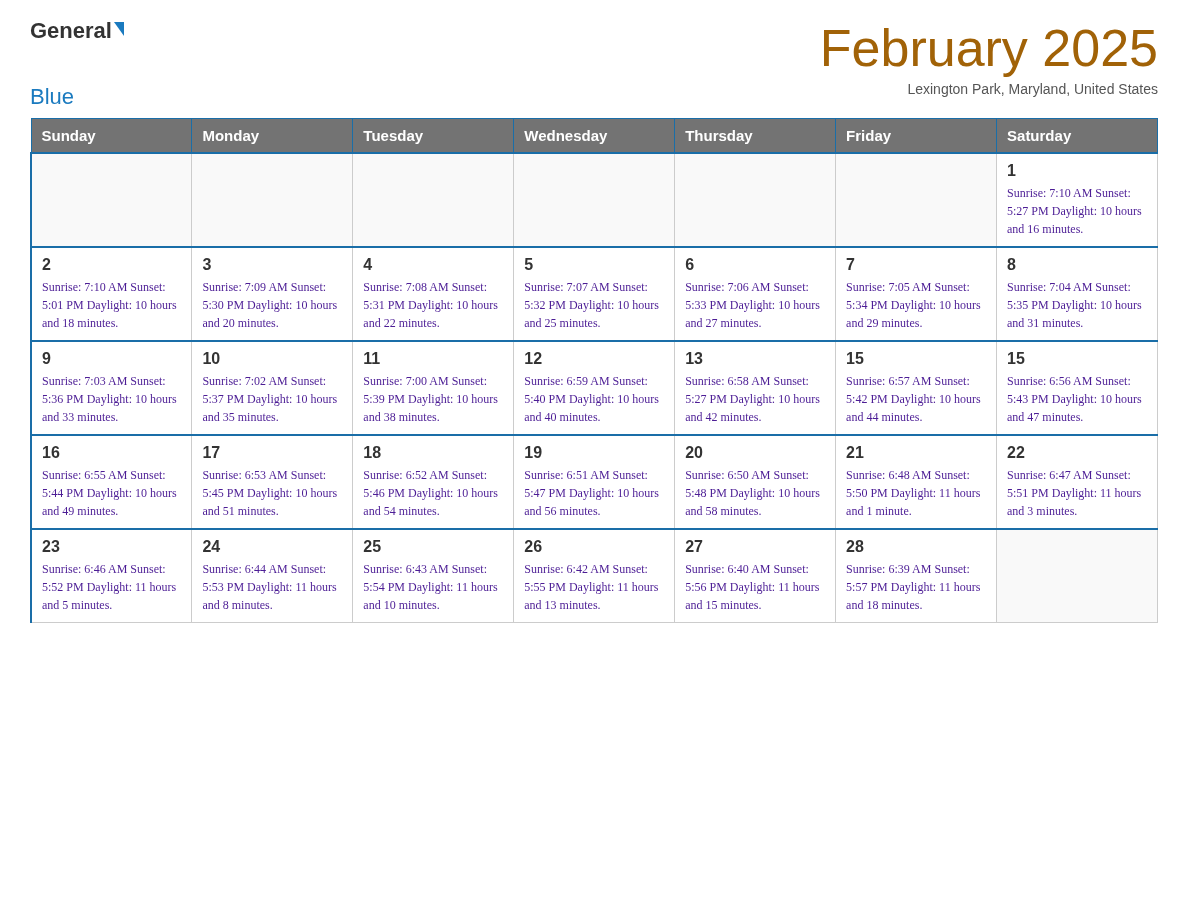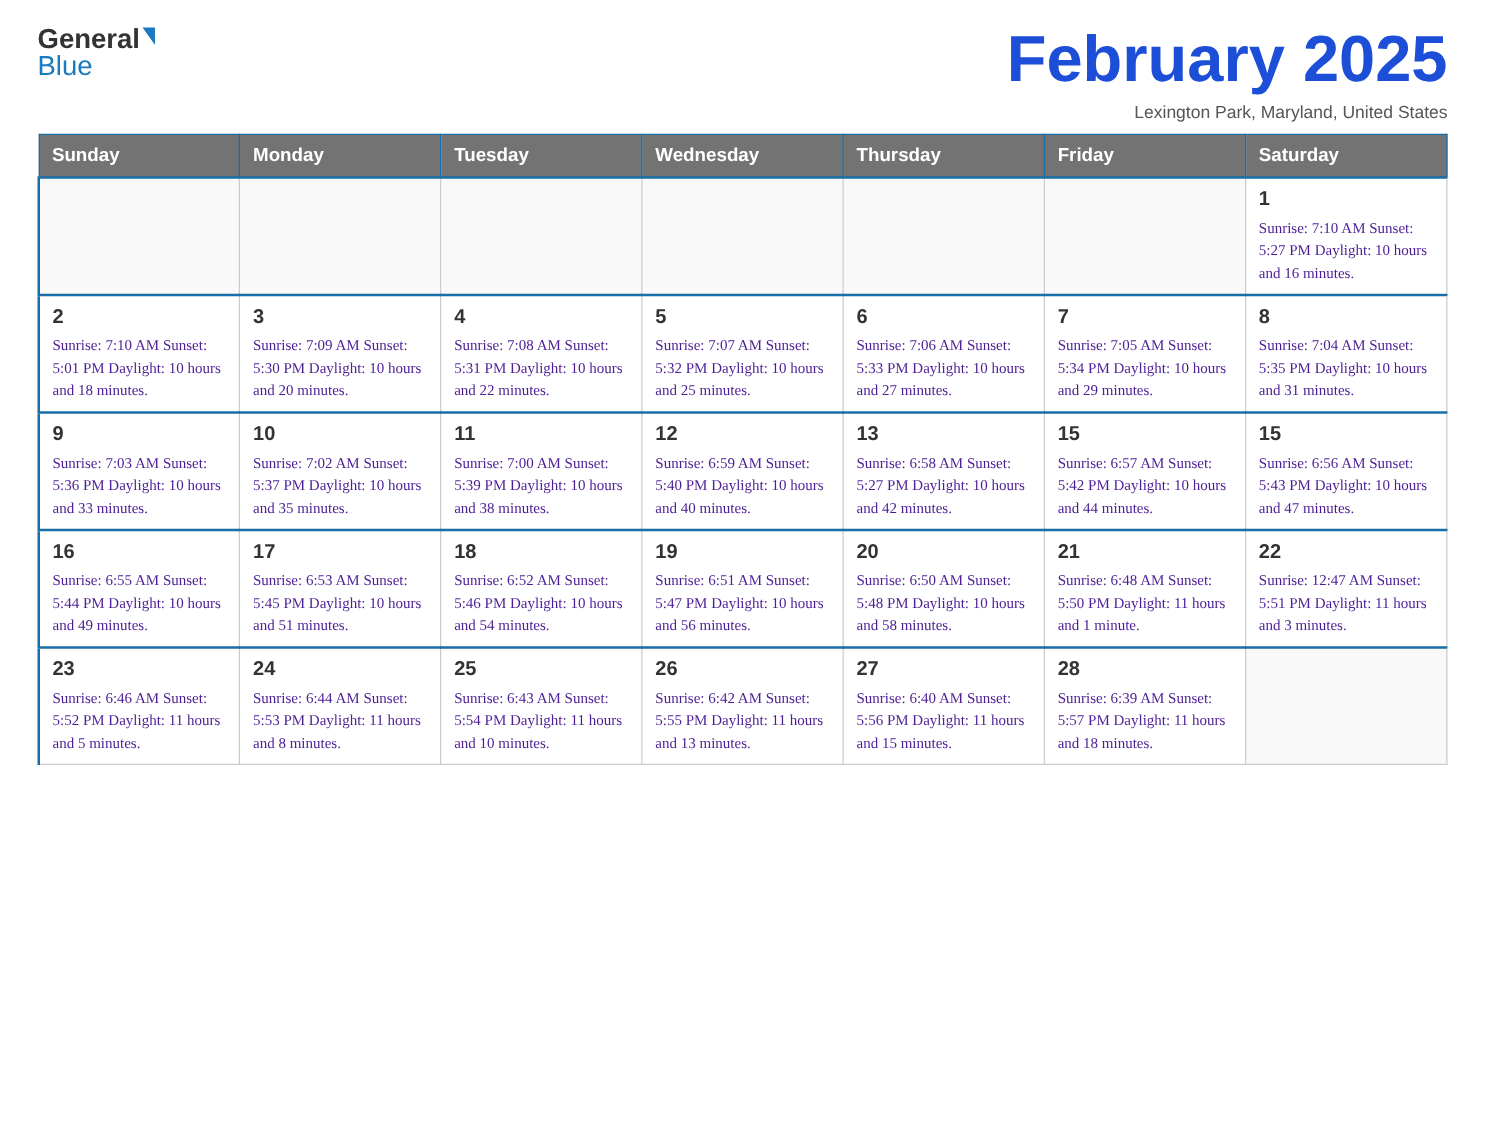--- a/index.html
+++ b/index.html
@@ -14,20 +14,21 @@
     .header {
       display: flex;
       justify-content: space-between;
       align-items: flex-start;
       margin-bottom: 10px;
     }
     .logo {
       display: flex;
       flex-direction: column;
       align-items: flex-start;
+      gap: 44px;
     }
     .logo-general {
       font-size: 22px;
       font-weight: bold;
       color: #333;
       line-height: 1;
     }
     .logo-blue {
       font-size: 22px;
       font-weight: normal;
@@ -44,22 +45,22 @@
       margin-left: 2px;
       vertical-align: middle;
       position: relative;
       top: -2px;
     }
     .title-block {
       text-align: right;
     }
     .title-block h1 {
       font-size: 52px;
-      font-weight: bold;
-      color: #1d4ed8;
+      font-weight: normal;
+      color: #a16207;
       line-height: 1.1;
     }
     .title-block .subtitle {
       font-size: 14px;
       color: #555;
       margin-top: 4px;
     }
     .calendar {
       width: 100%;
       border-collapse: collapse;
@@ -269,21 +270,21 @@
 Daylight: 10 hours and 58 minutes.</div>
         </td>
         <td>
           <span class="day-number">21</span>
           <div class="day-info">Sunrise: 6:48 AM
 Sunset: 5:50 PM
 Daylight: 11 hours and 1 minute.</div>
         </td>
         <td>
           <span class="day-number">22</span>
-          <div class="day-info">Sunrise: 12:47 AM
+          <div class="day-info">Sunrise: 6:47 AM
 Sunset: 5:51 PM
 Daylight: 11 hours and 3 minutes.</div>
         </td>
       </tr>
       <tr>
         <td>
           <span class="day-number">23</span>
           <div class="day-info">Sunrise: 6:46 AM
 Sunset: 5:52 PM
 Daylight: 11 hours and 5 minutes.</div>

